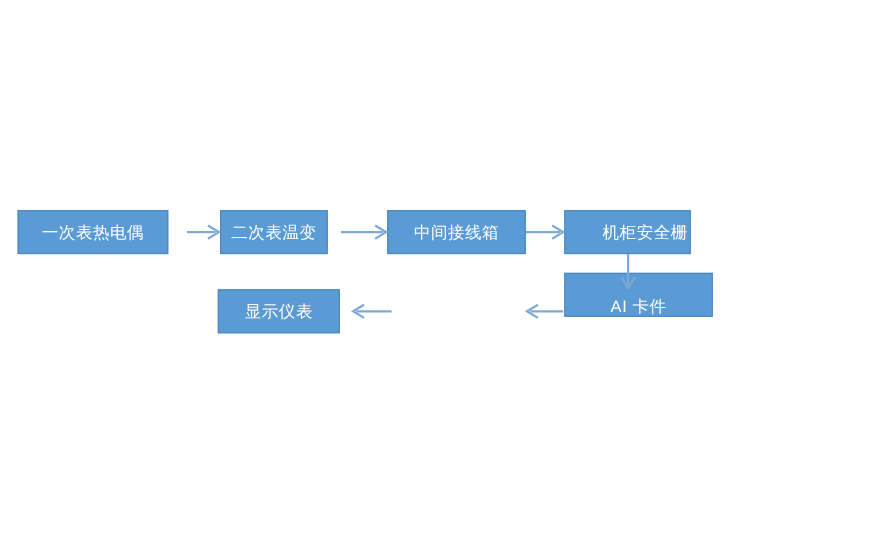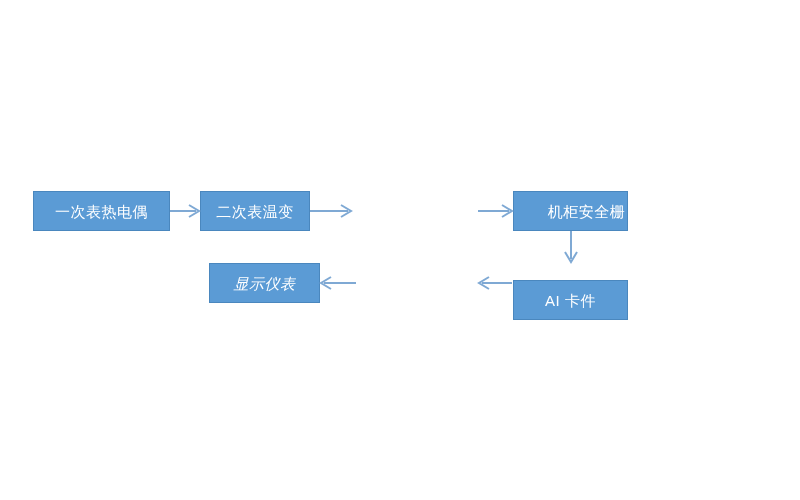--- a/index.html
+++ b/index.html
@@ -46,39 +46,42 @@
   .connector svg {
     display: block;
     overflow: visible;
   }
 </style>
 </head>
 <body>
 
 <div id="canvas">
 
-  <div class="node" style="left:33px; top:191px; width:137px; height:40px;">
+  <div class="node" style="left:16px; top:191px; width:137px; height:40px;">
     <span class="node-label">一次表热电偶</span>
   </div>
 
-  <div class="node" style="left:200px; top:191px; width:110px; height:40px;">
+  <div class="node" style="left:200px; top:191px; width:98px; height:40px;">
     <span class="node-label">二次表温变</span>
   </div>
 
+  <div class="node" style="left:352px; top:191px; width:126px; height:40px;">
+    <span class="node-label">中间接线箱</span>
+  </div>
 
   <div class="node" style="left:513px; top:191px; width:115px; height:40px;padding-left:32px;">
     <span class="node-label">机柜安全栅</span>
   </div>
 
-  <div class="node" style="left:513px; top:280px; width:115px; height:40px;">
+  <div class="node" style="left:513px; top:248px; width:135px; height:40px;align-items:flex-end;">
     <span class="node-label">AI 卡件</span>
   </div>
 
 
-  <div class="node" style="left:209px; top:263px; width:111px; height:40px;font-style:italic;">
+  <div class="node" style="left:198px; top:263px; width:111px; height:40px;">
     <span class="node-label">显示仪表</span>
   </div>
 
   <div class="connector" style="left:170px; top:201px; width:30px; height:20px;">
     <svg width="30" height="20" viewBox="0 0 30 20">
       <line x1="0" y1="10" x2="26" y2="10" stroke="#7FA9D4" stroke-width="2"></line>
       <polyline points="19,4 29,10 19,16" fill="none" stroke="#7FA9D4" stroke-width="2"></polyline>
     </svg>
   </div>
 

